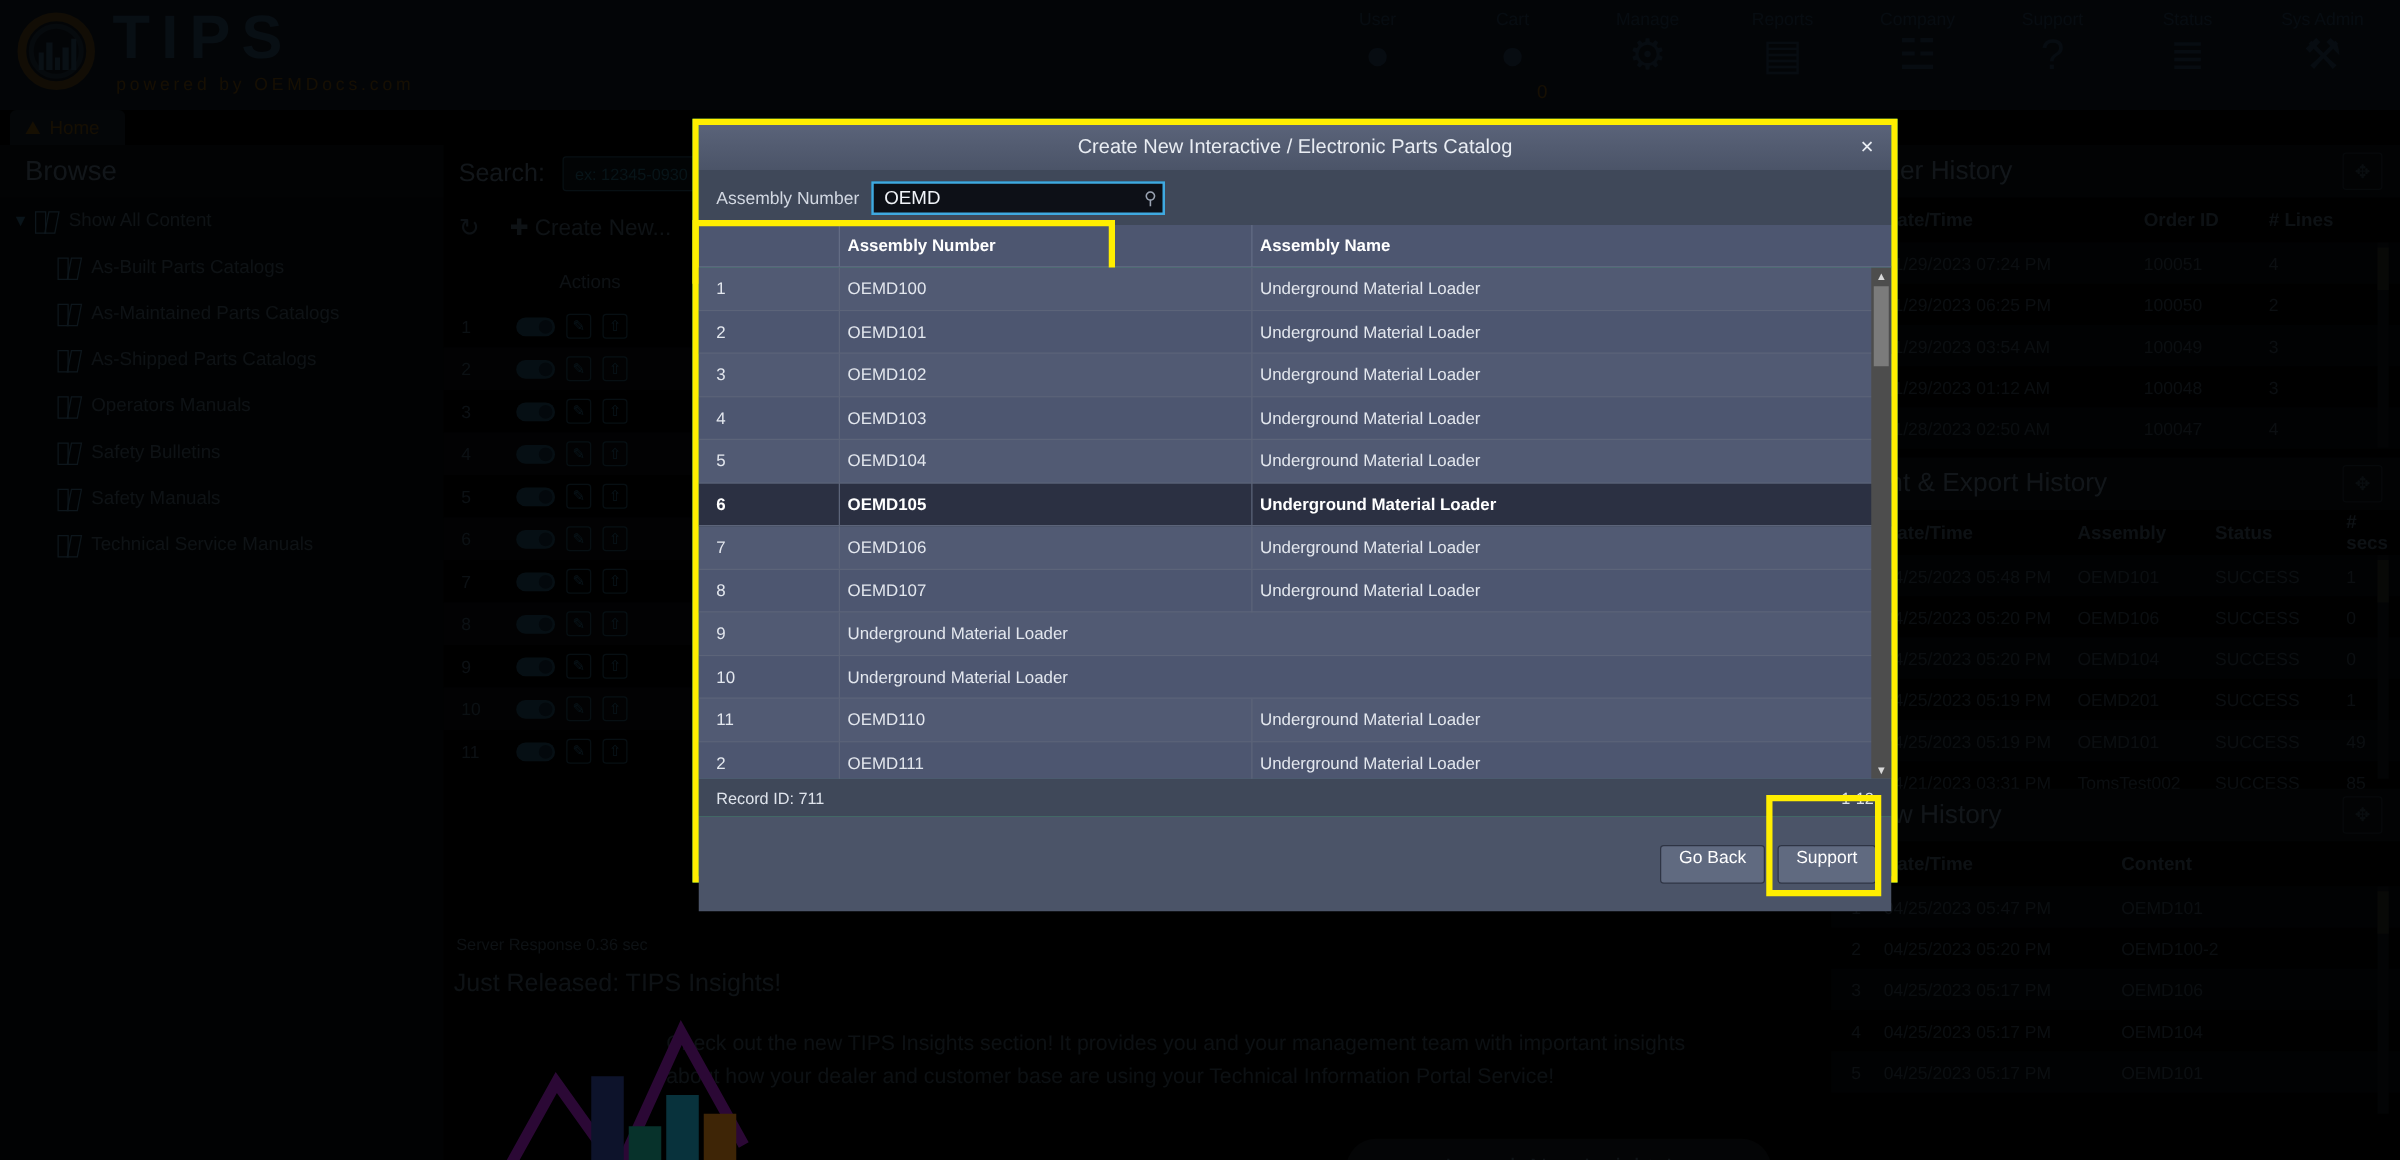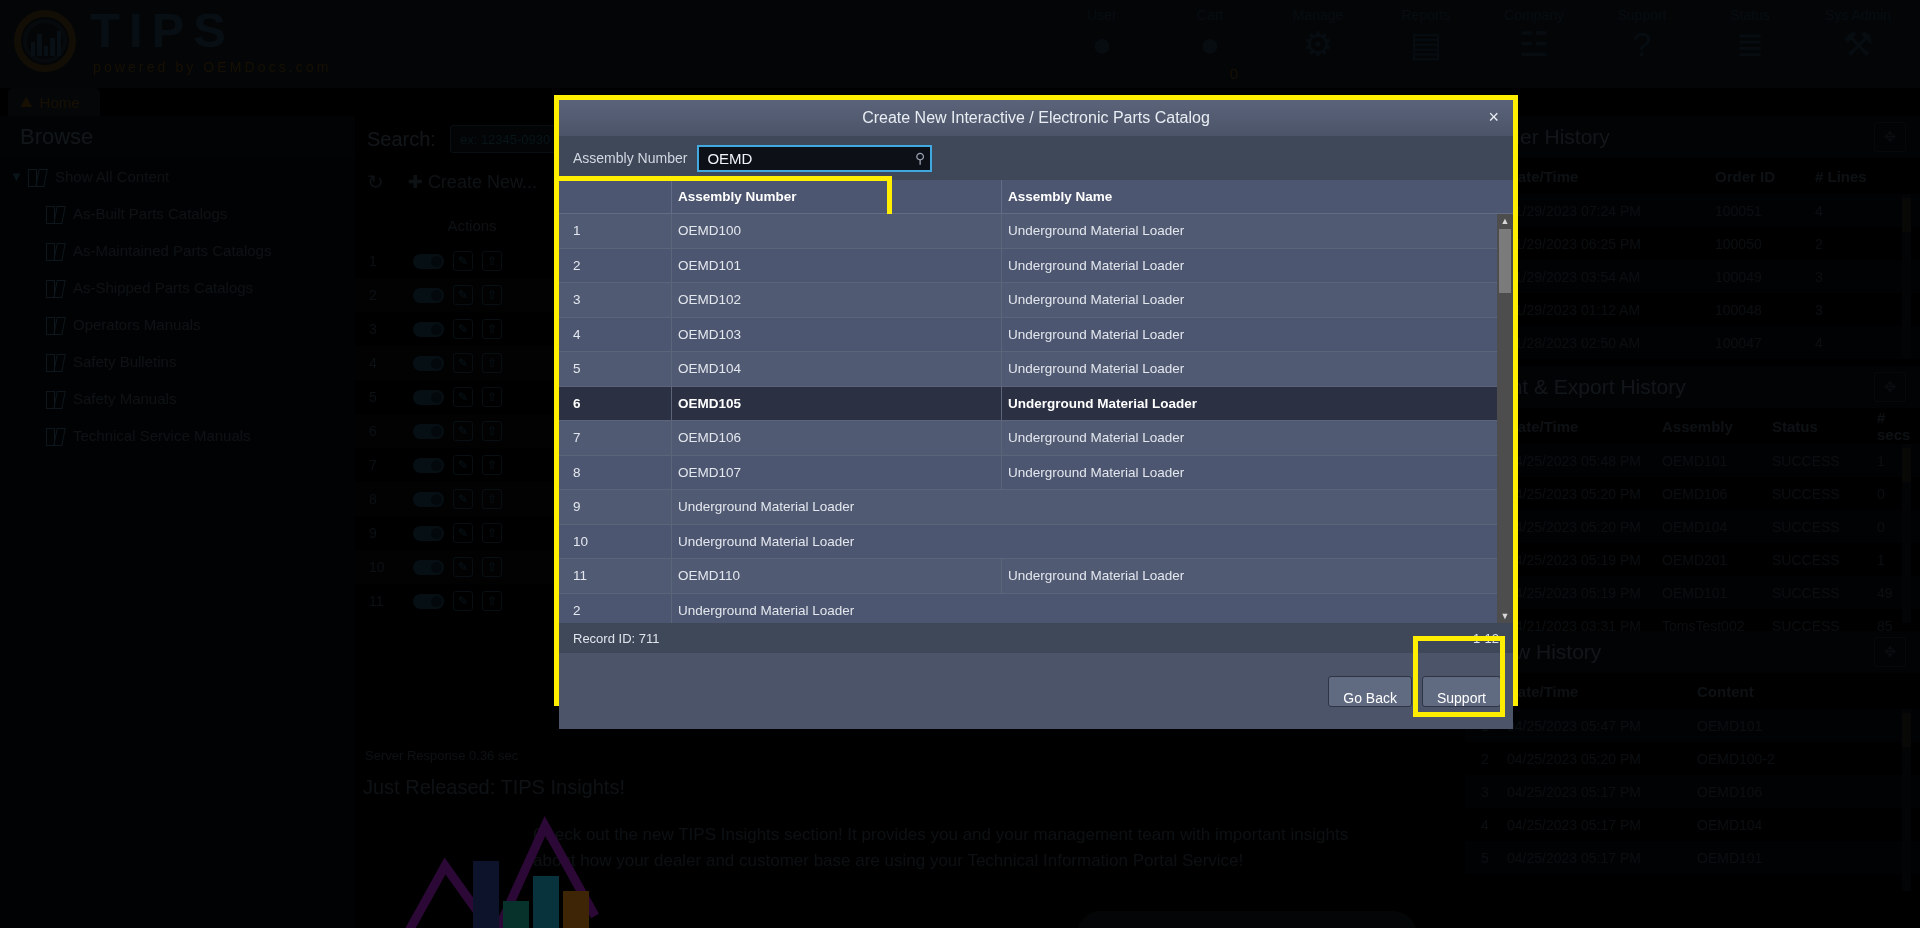--- a/index.html
+++ b/index.html
@@ -114,21 +114,21 @@
   .m-row .m-col-a, .m-row .m-col-b { height:34.5px; border-left:1px solid #5c6479; }
 
   .m-scrollbar { position:absolute; right:0; top:0; width:16px; height:409px; background:#4d4d4d; }
   .m-sb-up, .m-sb-dn { width:16px; height:14px; display:flex; align-items:center; justify-content:center; color:#d8d8d8; font-size:9px; }
   .m-sb-thumb { position:absolute; left:2px; top:15px; width:12px; height:64px; background:#7b7b7b; }
 
   .m-footer { height:30px; background:#3f4859; display:flex; align-items:center; justify-content:space-between;
               padding:0 14px; color:#dfe4ec; font-size:13px; }
   .m-actions { height:76px; background:#4b5468; display:flex; align-items:center; justify-content:flex-end; padding-right:12px; gap:10px; position:relative;}
   .m-btn { min-width:72px; height:31px; padding:0 14px; background:#606a80; border:1px solid #2e3444; border-radius:3px;
-           color:#ffffff; font-size:14px; display:flex; align-items:flex-end; justify-content:center; cursor:pointer; }
+           color:#ffffff; font-size:14px; display:flex; align-items:flex-start; justify-content:center; cursor:pointer; }
   .cont-highlight { position:absolute; right:8px; top:-17px; width:92px; height:81px; border:5px solid #ffee00; pointer-events:none; }
 </style>
 </head>
 <body>
 
 <div id="app">
 
   <div id="backdrop">
 
     <div class="topbar">
@@ -575,20 +575,21 @@
             <span class="m-col-n">10</span>
             <span class="m-col-b">Underground Material Loader</span>
           </div>
           <div class="m-row">
             <span class="m-col-n">11</span>
             <span class="m-col-a">OEMD110</span>
             <span class="m-col-b">Underground Material Loader</span>
           </div>
           <div class="m-row alt">
             <span class="m-col-n">2</span>
+            <span class="m-col-a">OEMD111</span>
             <span class="m-col-b">Underground Material Loader</span>
           </div>
         </div>
       <div class="m-scrollbar">
         <div class="m-sb-up">▲</div>
         <div class="m-sb-thumb"></div>
         <div class="m-sb-dn" style="position:absolute;bottom:0;">▼</div>
       </div>
     </div>
 

